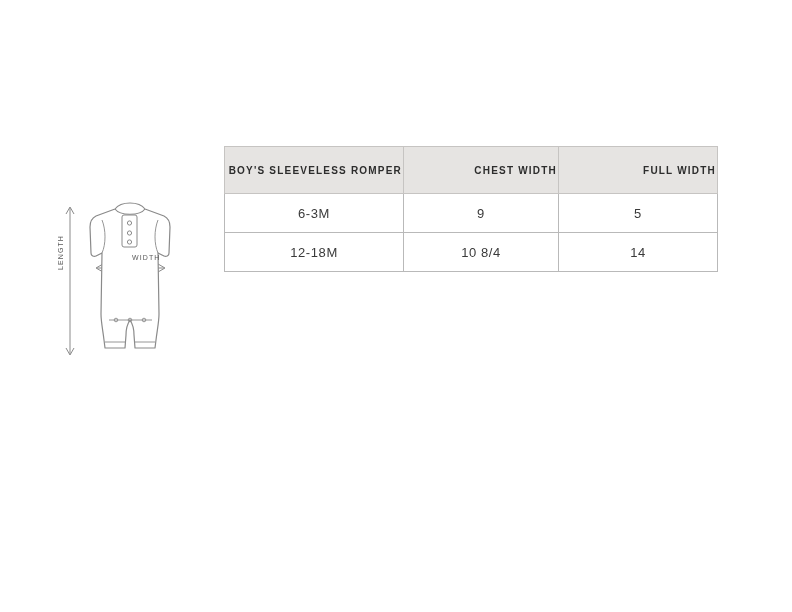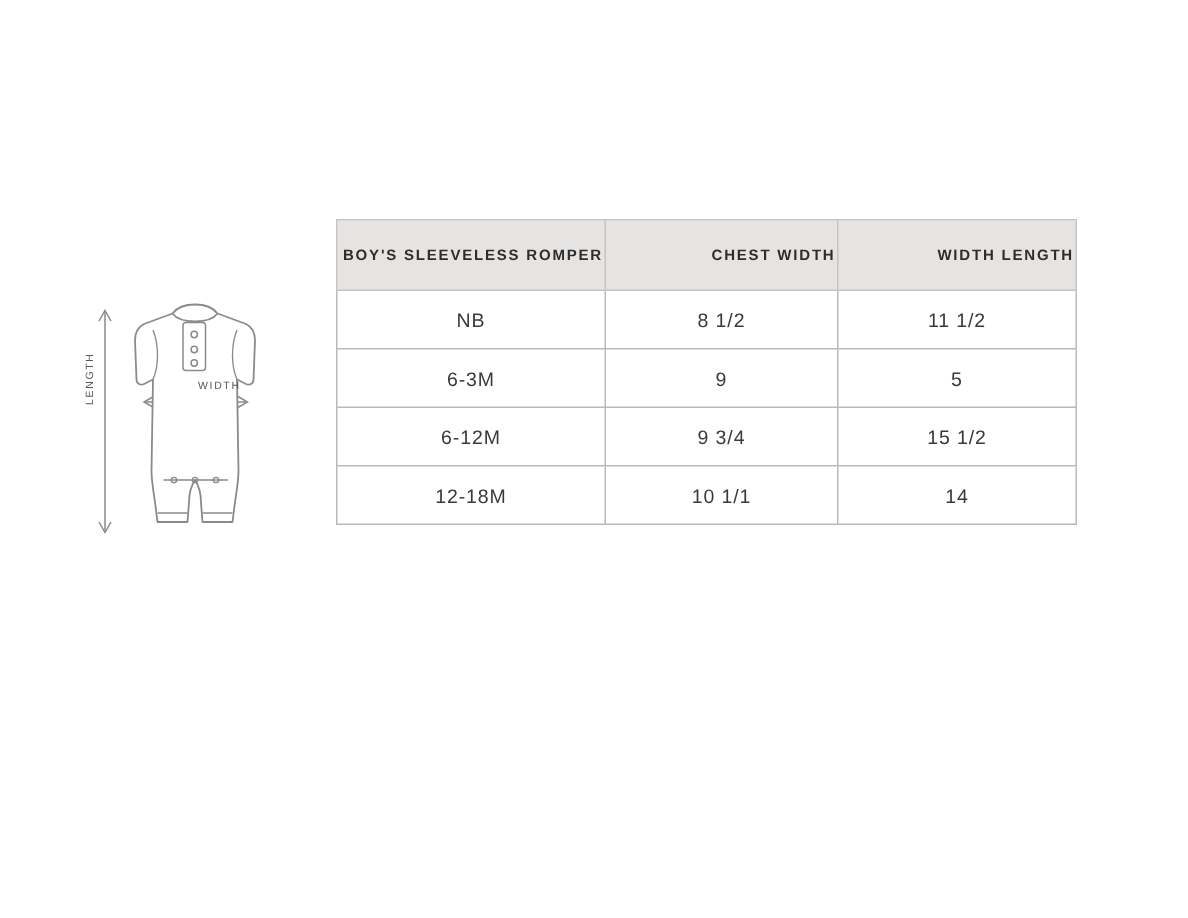--- a/index.html
+++ b/index.html
@@ -148,38 +148,28 @@
 
   <div class="dim-label" id="length-label">LENGTH</div>
   <div class="dim-label" id="width-label">WIDTH</div>
 </div>
 
 <table id="size-table">
   <thead>
     <tr>
       <th class="col-size">BOY'S SLEEVELESS ROMPER</th>
       <th class="col-chest">CHEST WIDTH</th>
-      <th class="col-length">WIDTH LENGTH</th>
+      <th class="col-length">FULL WIDTH</th>
     </tr>
   </thead>
   <tbody>
-    <tr>
-      <td>NB</td>
-      <td>8 1/2</td>
-      <td>11 1/2</td>
-    </tr>
     <tr>
       <td>6-3M</td>
       <td>9</td>
       <td>5</td>
     </tr>
     <tr>
-      <td>6-12M</td>
-      <td>9 3/4</td>
-      <td>15 1/2</td>
-    </tr>
-    <tr>
       <td>12-18M</td>
-      <td>10 1/1</td>
+      <td>10 8/4</td>
       <td>14</td>
     </tr>
   </tbody>
 </table>
 
 </body></html>

